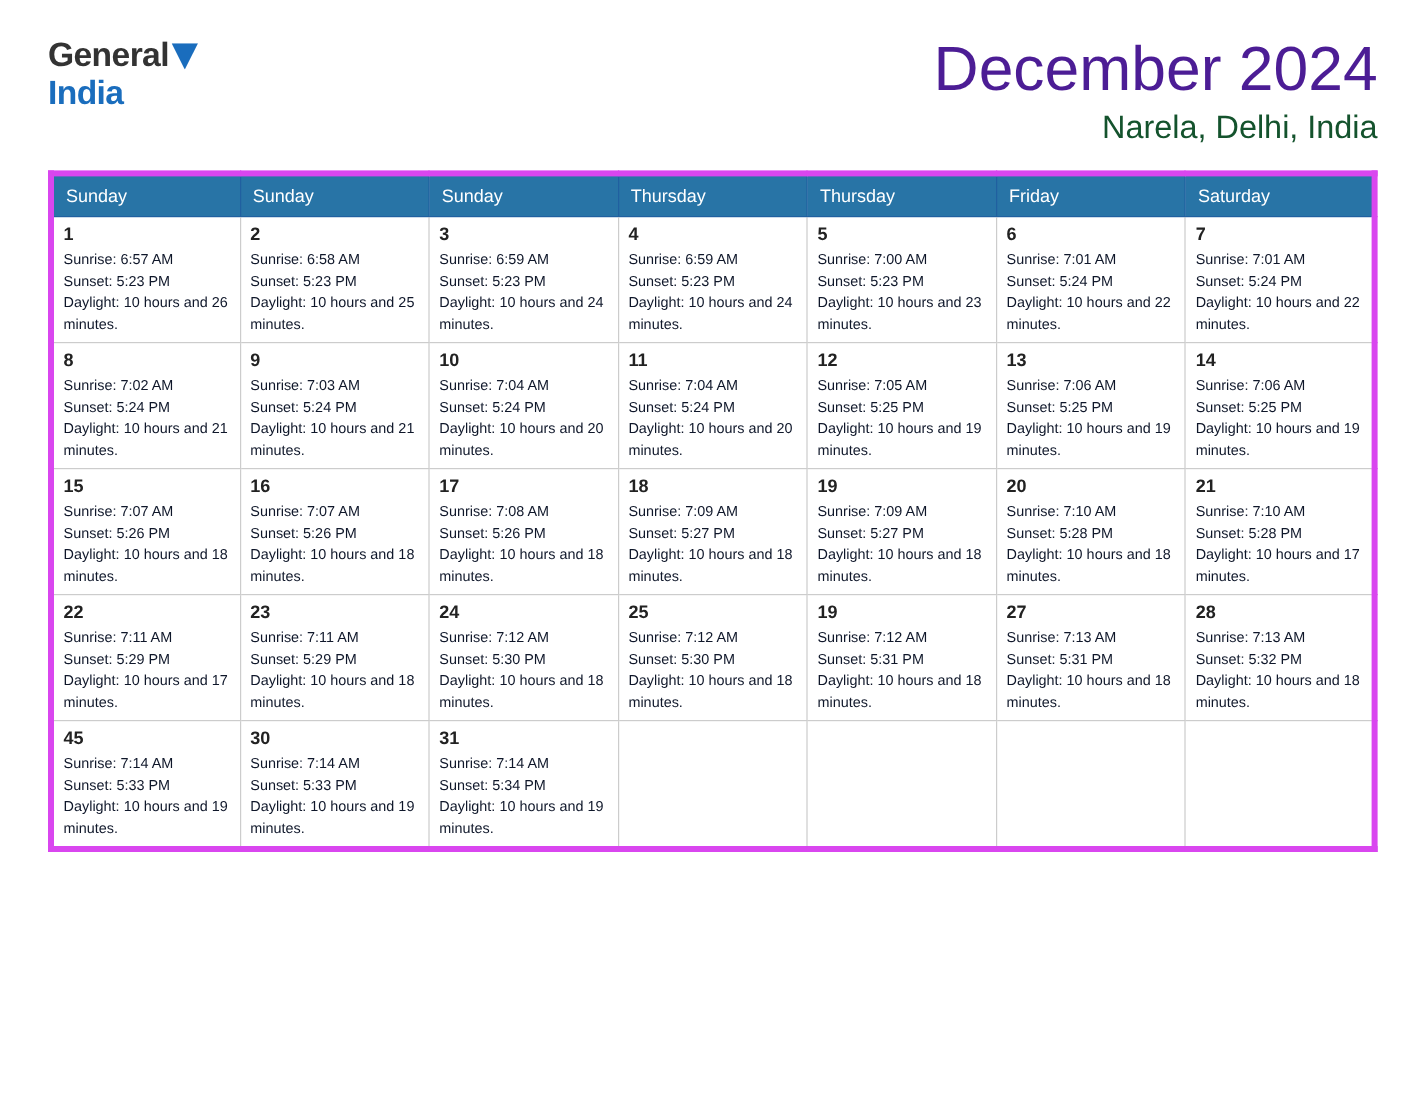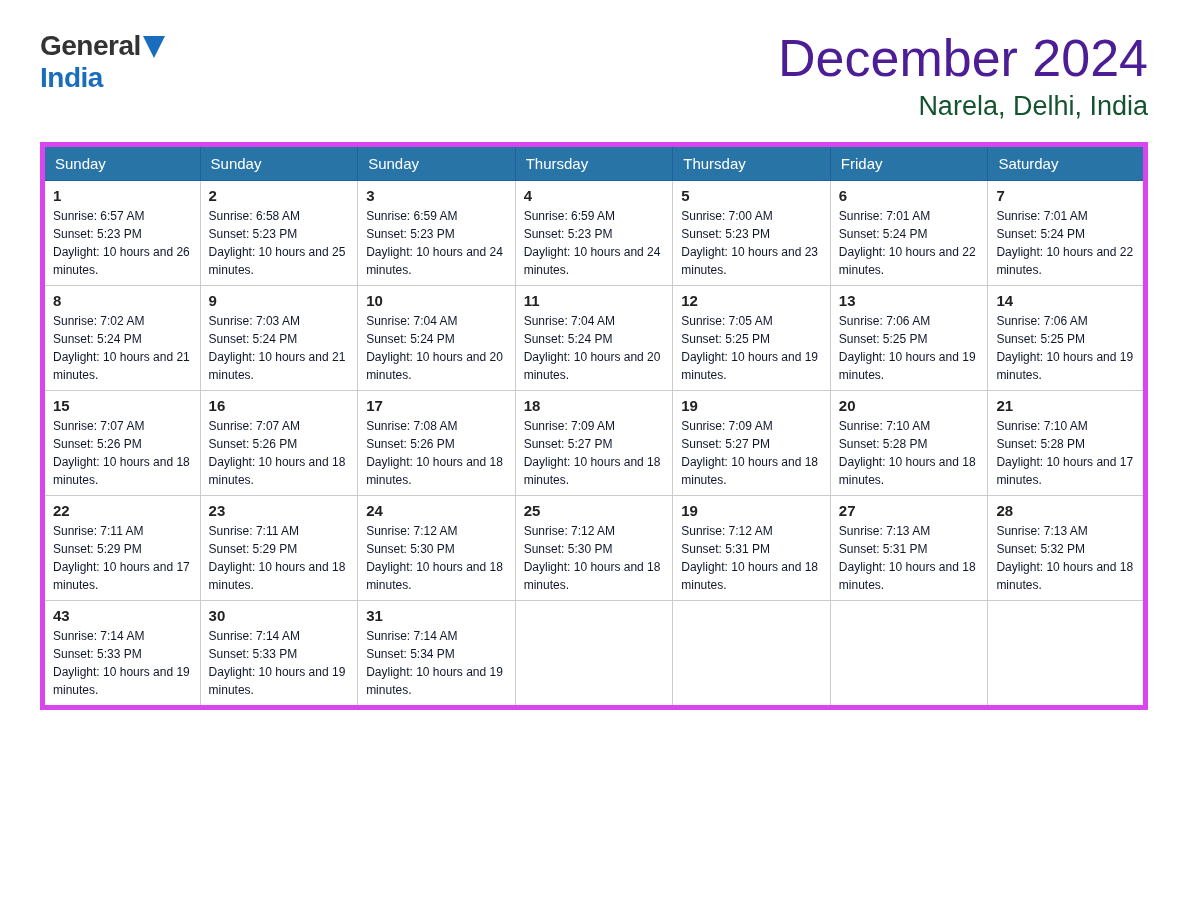--- a/index.html
+++ b/index.html
@@ -349,21 +349,21 @@
         <span class="day-num">28</span>
         <div class="day-info">
           Sunrise: 7:13 AM<br>
           Sunset: 5:32 PM<br>
           Daylight: 10 hours and 18 minutes.
         </div>
       </td>
       </tr>
       <tr class="week-row">
         <td>
-        <span class="day-num">43</span>
+        <span class="day-num">45</span>
         <div class="day-info">
           Sunrise: 7:14 AM<br>
           Sunset: 5:33 PM<br>
           Daylight: 10 hours and 19 minutes.
         </div>
       </td>
         <td>
         <span class="day-num">30</span>
         <div class="day-info">
           Sunrise: 7:14 AM<br>

